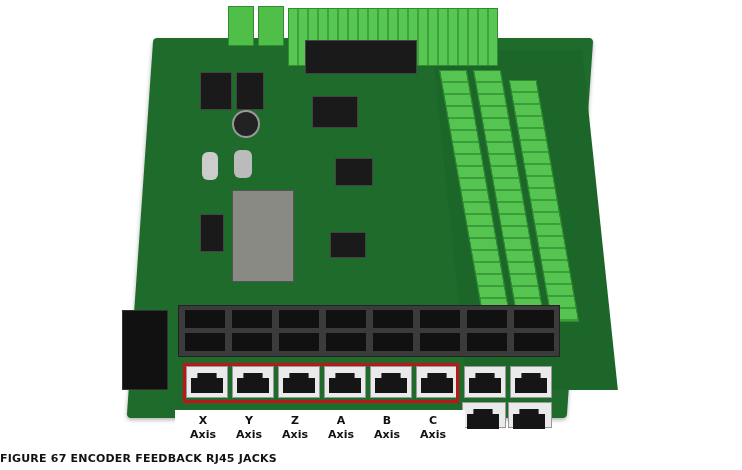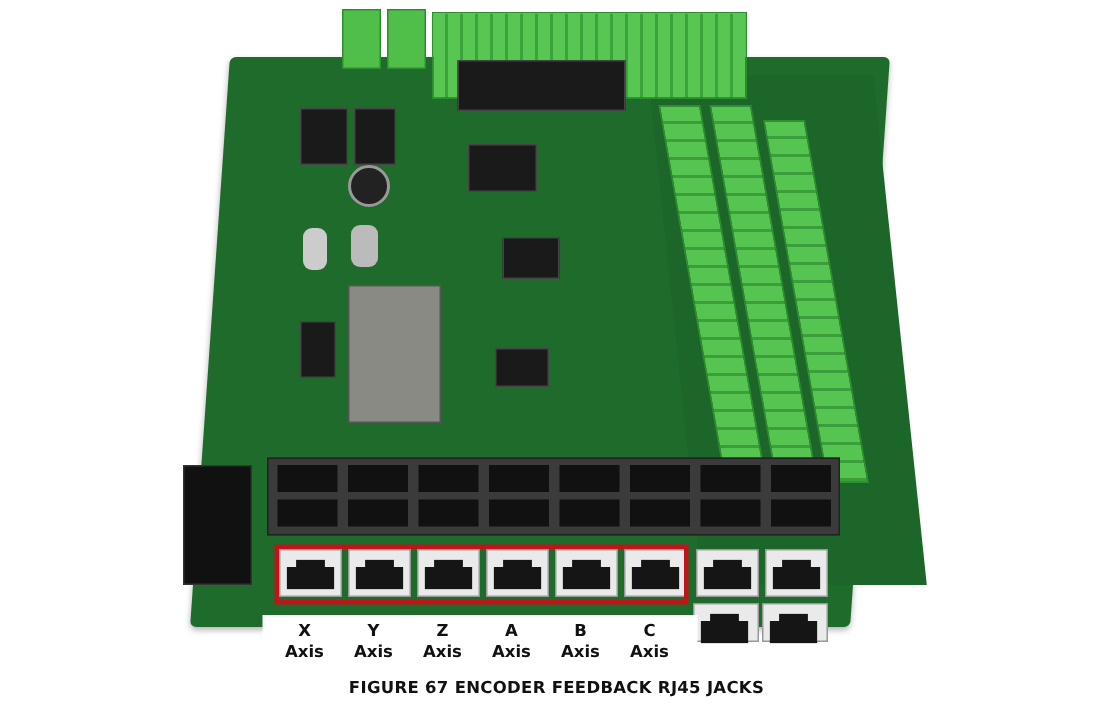--- a/index.html
+++ b/index.html
@@ -11,21 +11,21 @@
   .term-small{top:6px;width:24px;height:38px;background:#4fbf4a;}
   .term-side{width:26px;height:260px;background:repeating-linear-gradient(180deg,#55c451 0 10px,#3a9e3a 10px 12px);transform:skewX(10deg);}
   .chip{position:absolute;background:#1a1a1a;border:1px solid #444;}
   .rj-top-row{position:absolute;left:178px;top:305px;width:380px;height:50px;background:#3b3b3b;border:1px solid #222;}
   .lbl-cell{position:absolute;background:#111;width:40px;height:18px;}
   .rj{position:absolute;width:40px;height:30px;background:#eaeaea;border:1px solid #999;}
   .rj-hole{position:absolute;left:4px;top:6px;width:32px;height:20px;background:#151515;clip-path:polygon(20% 0,80% 0,80% 25%,100% 25%,100% 100%,0 100%,0 25%,20% 25%);}
   .highlight{position:absolute;left:183px;top:363px;width:276px;height:40px;border:3px solid #c0141b;box-sizing:border-box;}
   .axis-labels{position:absolute;left:175px;top:410px;width:290px;height:40px;background:#fff;}
   .axis{position:absolute;top:4px;width:40px;text-align:center;font-weight:bold;font-size:11px;line-height:14px;color:#111;}
-  .caption{position:absolute;left:0;top:452px;width:742px;text-align:center;font-weight:bold;font-size:11px;color:#111;letter-spacing:.2px;}
+  .caption{position:absolute;left:0;top:452px;width:742px;font-weight:bold;font-size:11px;color:#111;letter-spacing:.2px;}
   .ribbon{position:absolute;left:122px;top:310px;width:44px;height:78px;background:#111;border:1px solid #333;}
   .bottom-rj{position:absolute;width:42px;height:24px;background:#eaeaea;border:1px solid #999;}
 </style>
 </head>
 <body>
 
 <div>
   <div class="board"></div>
   <div class="board-right"></div>
 

